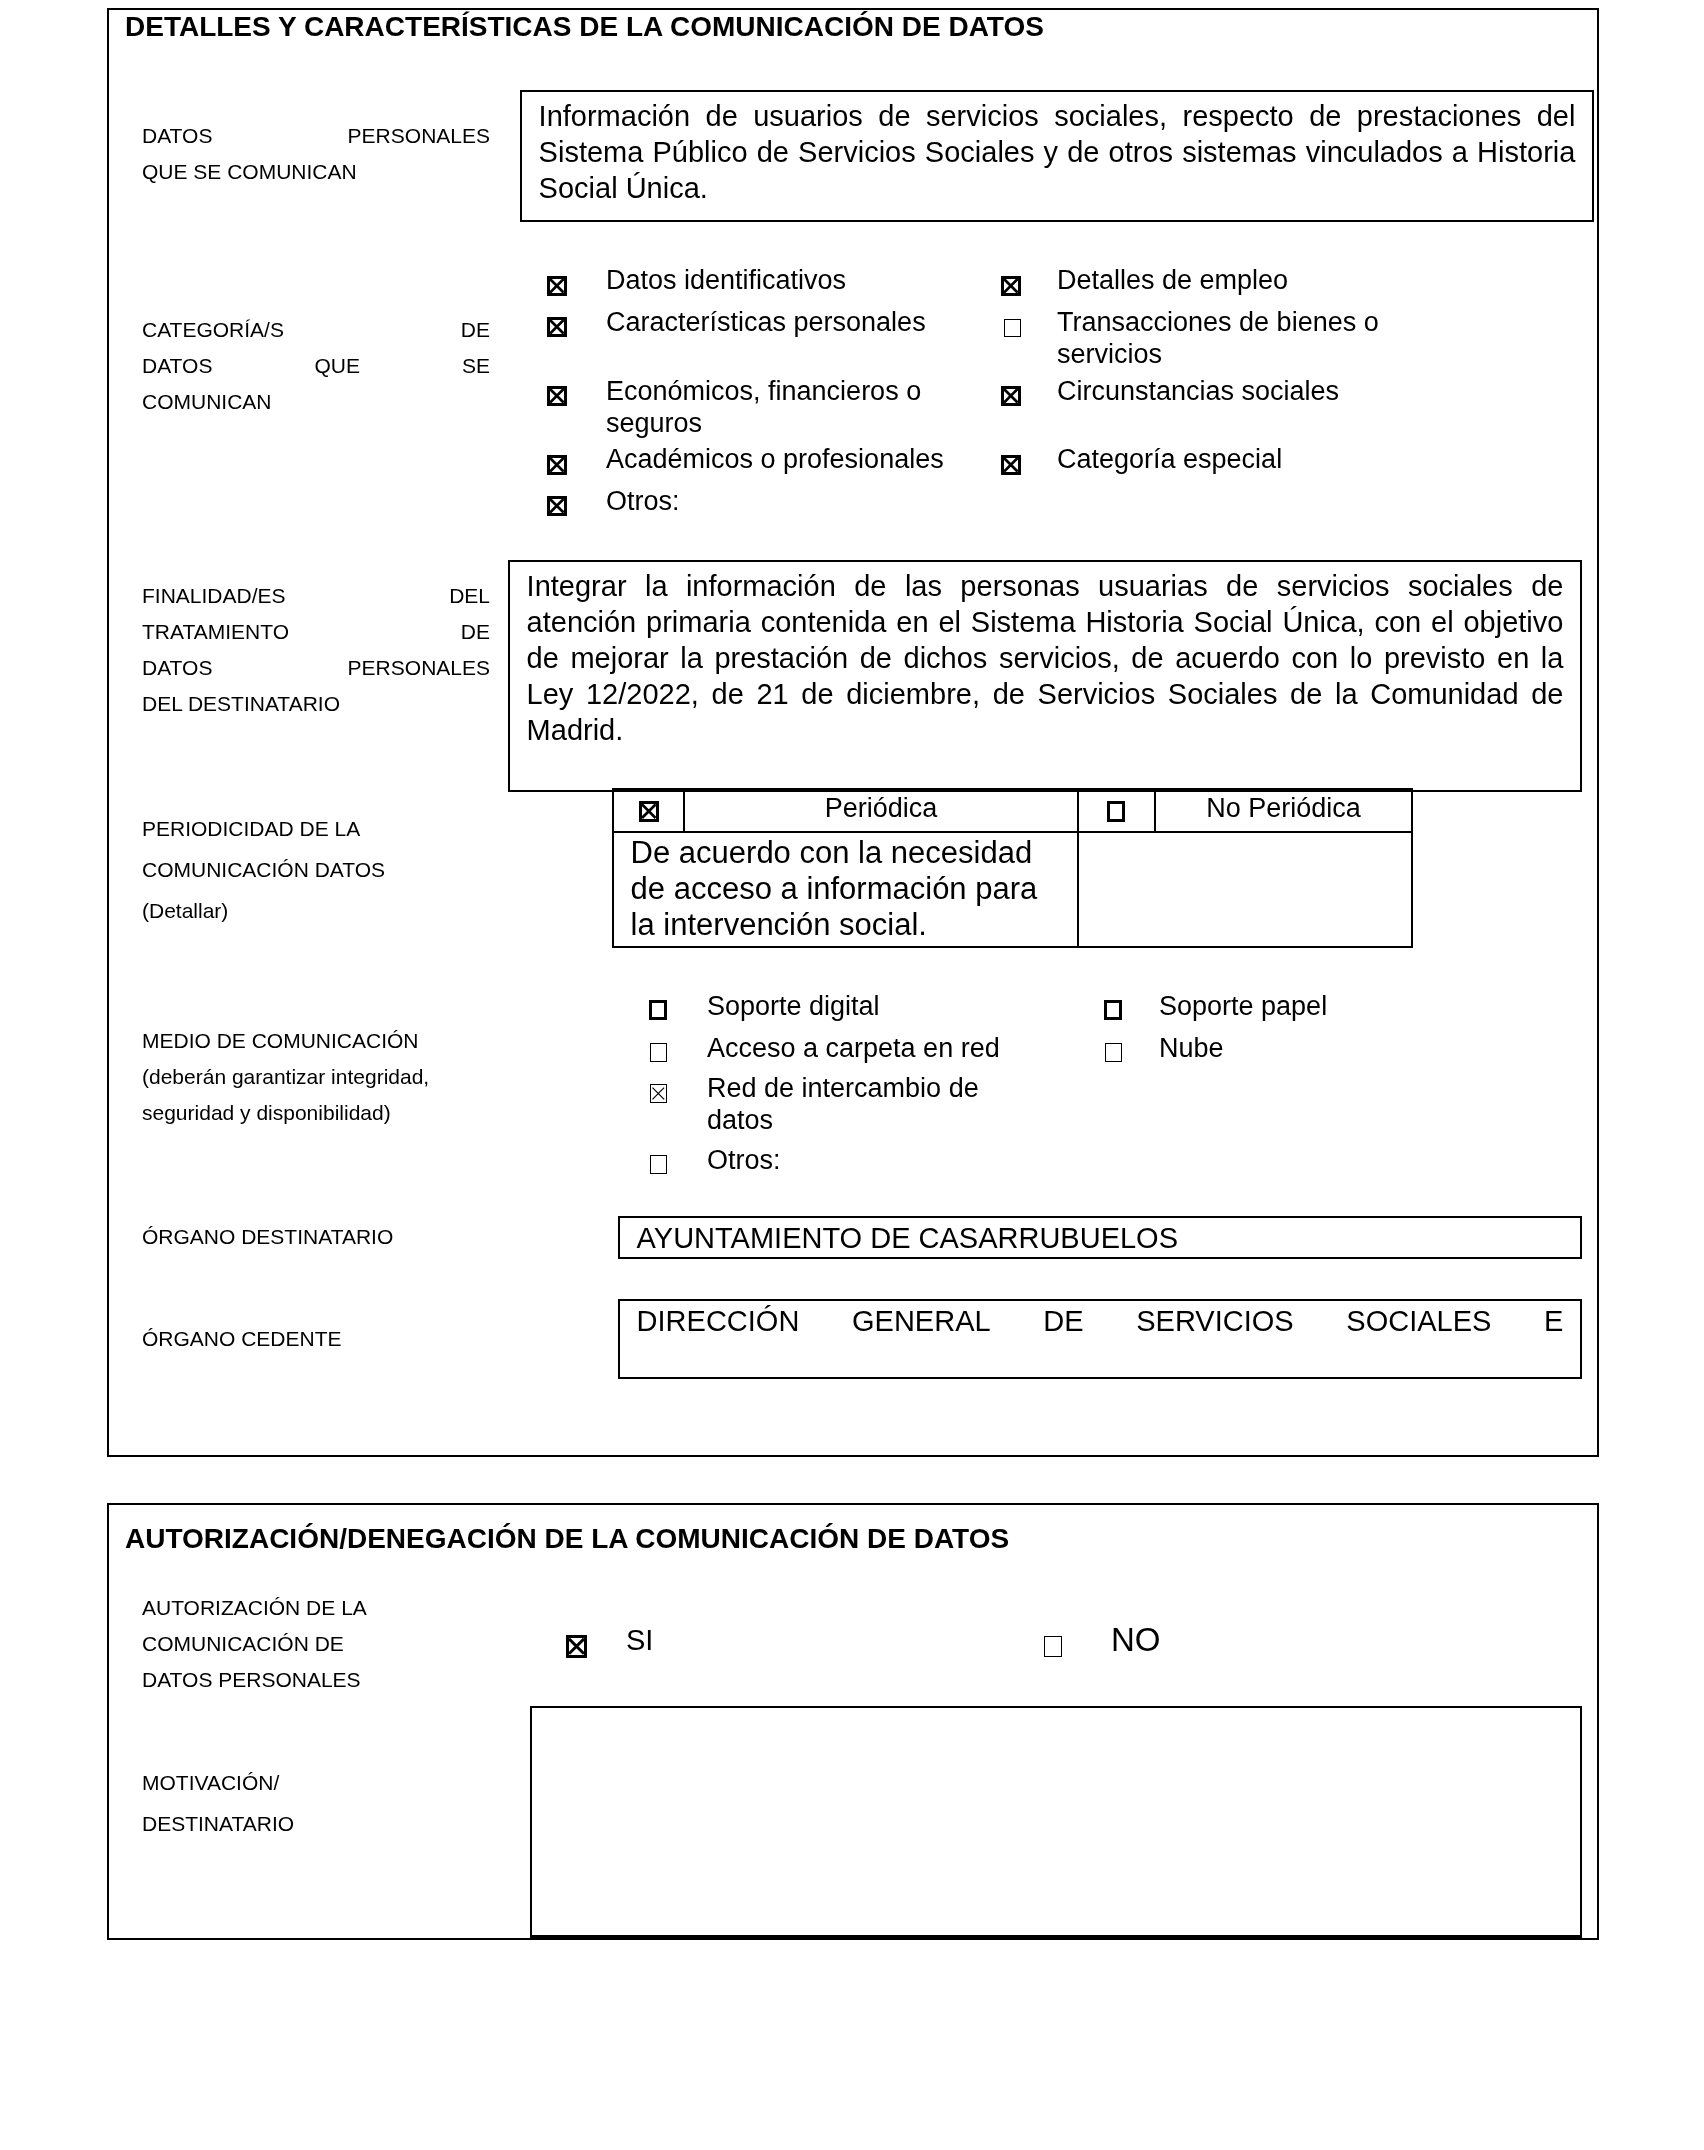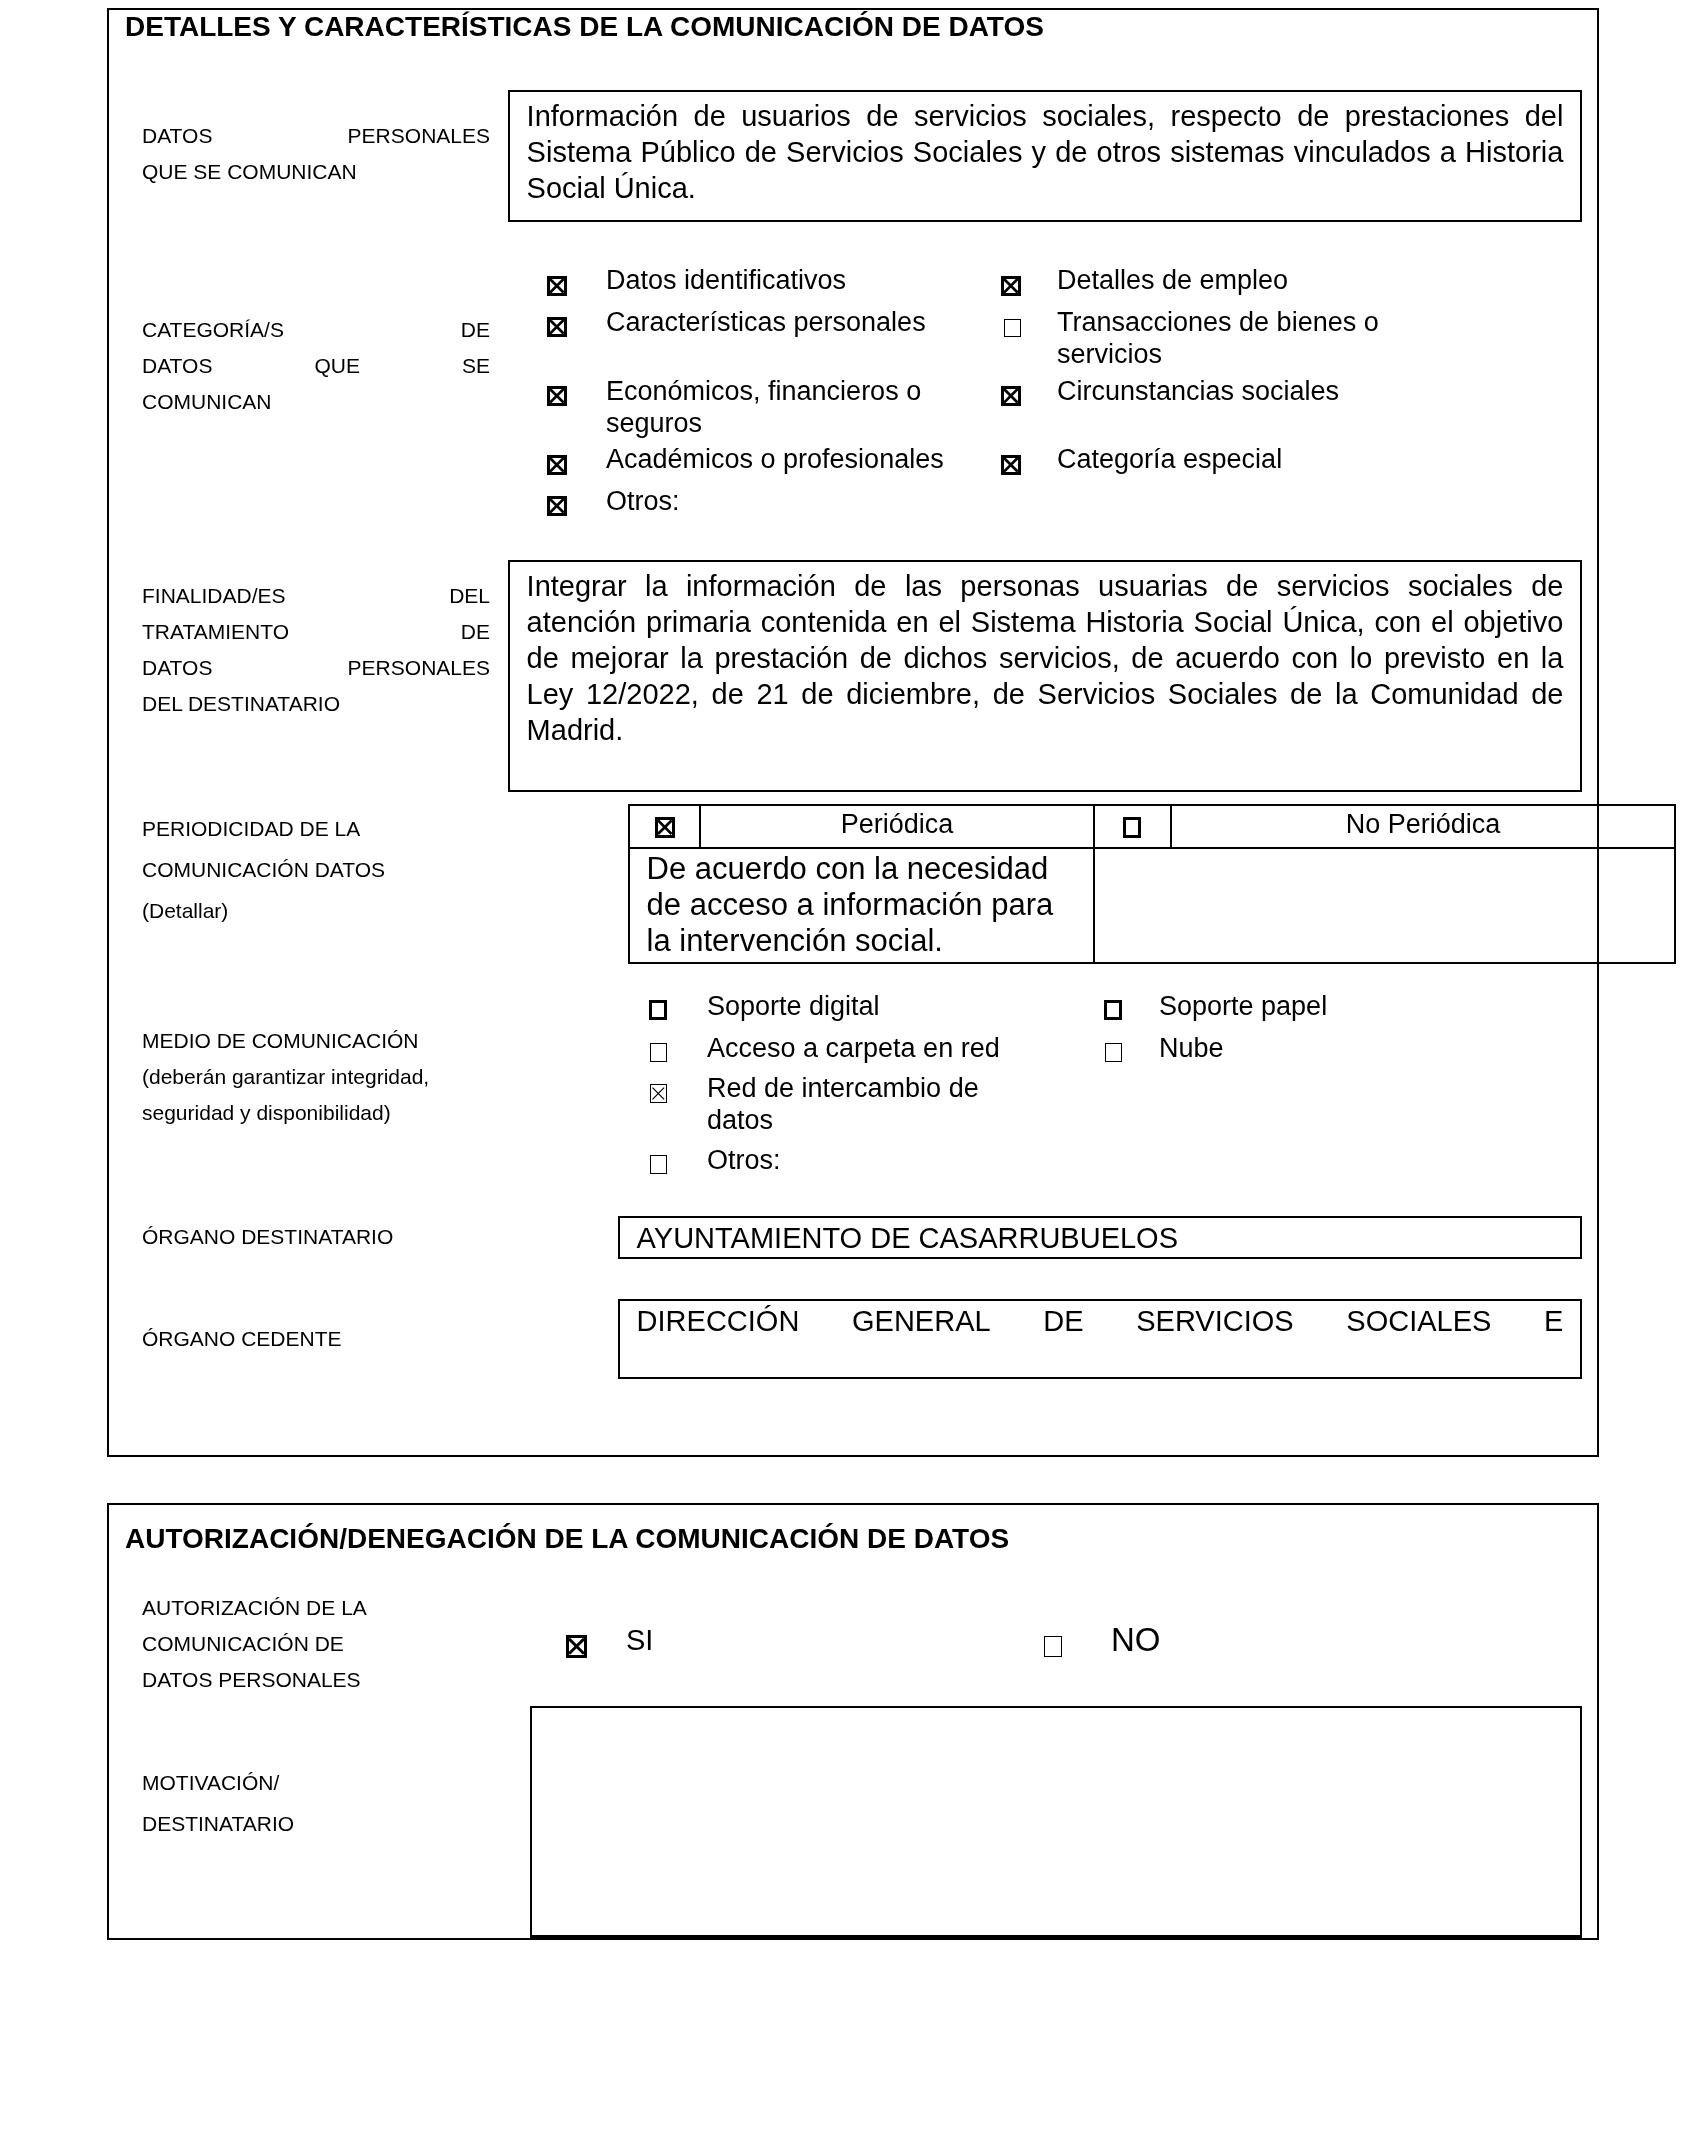--- a/index.html
+++ b/index.html
@@ -24,21 +24,21 @@
 <div class="section-box" style="left:107px; top:8.3px; width:1492px; height:1449px;"></div>
 <div class="section-title" style="left:125px; top:10.6px;">DETALLES Y CARACTERÍSTICAS DE LA COMUNICACIÓN DE DATOS</div>
 
 <div class="label" style="left:142px; top:118px; width:348px;">
   <div class="jline">
       <span>DATOS</span>
       <span>PERSONALES</span>
     </div>
   <div>QUE SE COMUNICAN</div>
 </div>
-<div class="field-box" style="left:508px; top:90px; width:1074px; height:132px;">
+<div class="field-box" style="left:520px; top:90px; width:1074px; height:132px;">
   <span>Información de usuarios de servicios sociales, respecto de prestaciones del Sistema Público de Servicios Sociales y de otros sistemas vinculados a Historia Social Única.</span>
 </div>
 
 <div class="label" style="left:142px; top:312px; width:348px;">
   <div class="jline">
       <span>CATEGORÍA/S</span>
       <span>DE</span>
     </div>
   <div class="jline">
       <span>DATOS</span>
@@ -128,21 +128,21 @@
 </div>
 <div class="field-box" style="left:508px; top:560px; width:1074px; height:232px;">
   <span>Integrar la información de las personas usuarias de servicios sociales de atención primaria contenida en el Sistema Historia Social Única, con el objetivo de mejorar la prestación de dichos servicios, de acuerdo con lo previsto en la Ley 12/2022, de 21 de diciembre, de Servicios Sociales de la Comunidad de Madrid.</span>
 </div>
 
 <div class="label" style="left:142px; top:808px; width:422px; line-height:41px;">
   <div>PERIODICIDAD DE LA</div>
   <div>COMUNICACIÓN DATOS</div>
   <div>(Detallar)</div>
 </div>
-<table class="period" style="left:628px; top:788px; width:1048px; height:160px;margin-top:16px;">
+<table class="period" style="left:612px; top:788px; width:801px; height:160px;">
   <tbody>
       <tr style="height:43px;">
     <td style="width:69px; position:relative;">
       <div class="cbx checked-bold" style="left:25px; top:11.3px; width:19.6px; height:20.4px;">
         <svg viewBox="0 0 10 10">
               <path d="M0 0 L10 10 M10 0 L0 10" stroke="#000" stroke-width="2"></path>
             </svg>
           </div>
     </td>
     <td style="text-align:center; font-size:27px; width:392px; vertical-align:top; padding-top:3px;">

